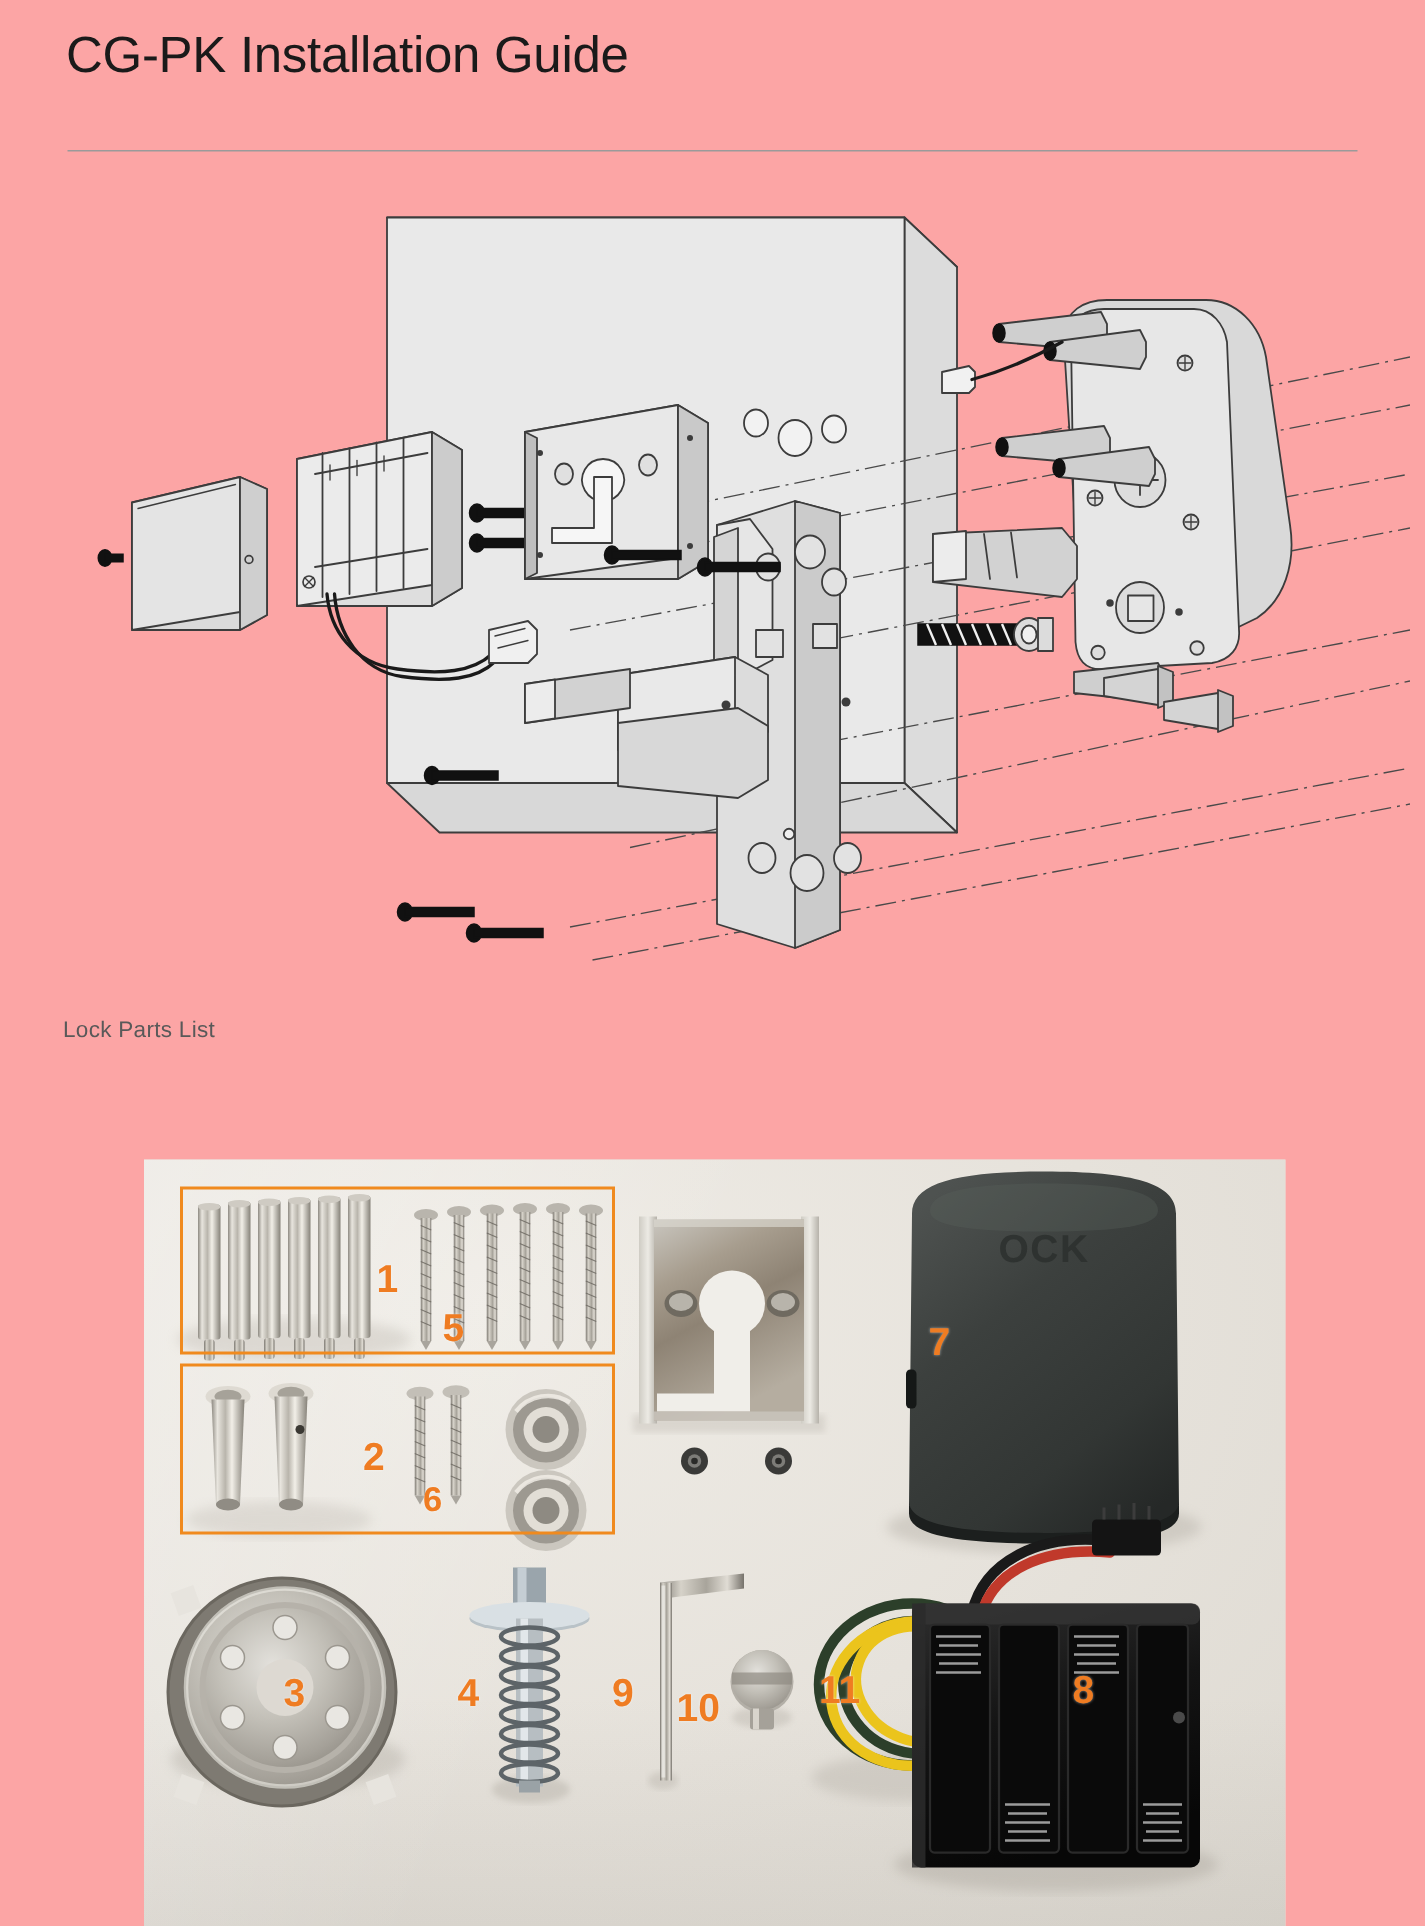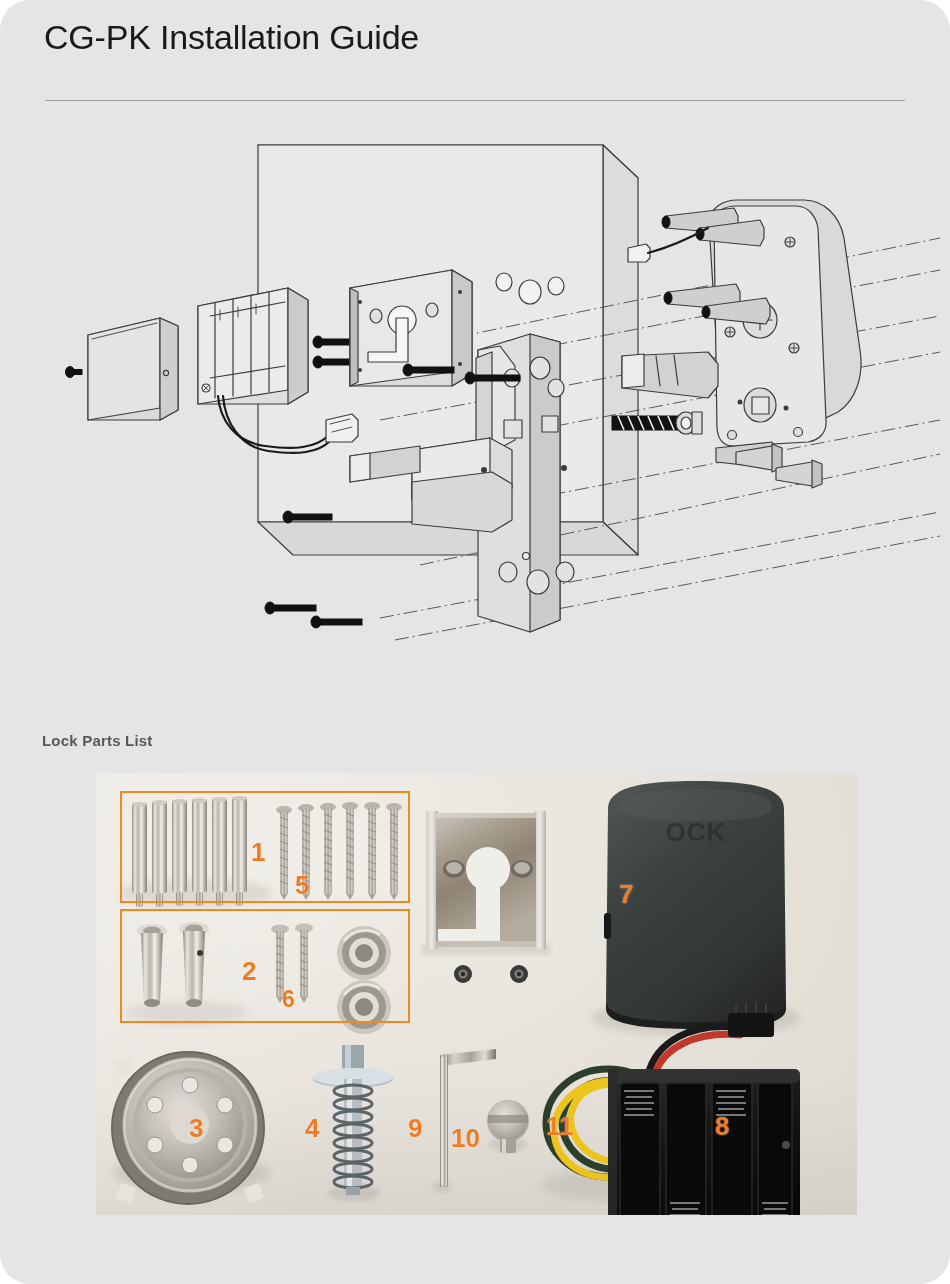--- a/index.html
+++ b/index.html
@@ -10,22 +10,21 @@
   body {
     width: 950px;
     height: 1284px;
     position: relative;
     font-family: "Liberation Sans", sans-serif;
     overflow: hidden;
   }
   #page {
     position: absolute;
     inset: 0;
-    background: #e5e5e5;
-    border-radius: 30px;
+    background: #fca5a5;
   }
 
   
   .doc-title {
     position: absolute;
     left: 44px;
     top: 18px;
     font-size: 34px;
     font-weight: 400;
     color: #1a1a1a;
@@ -38,44 +37,44 @@
     top: 100px;
     width: 860px;
     height: 1px;
     background: #9a9a9a;
   }
 
   
   .section-heading {
     position: absolute;
     left: 42px;
-    top: 732px;
+    top: 678px;
     font-size: 15px;
-    font-weight: bold;
+    font-weight: normal;
     color: #595959;
     letter-spacing: 0.2px;
   }
 
   
   .diagram-wrap {
     position: absolute;
     left: 60px;
     top: 120px;
     width: 880px;
     height: 570px;
   }
   .diagram-wrap svg { display: block; }
 
   
   .parts-photo {
     position: absolute;
     left: 96px;
     top: 773px;
     width: 761px;
-    height: 442px;
+    height: 511px;
     background: #e7e4de;
     overflow: hidden;
   }
   .photo-bg {
     position: absolute;
     inset: 0;
     background:
       radial-gradient(ellipse at 30% 20%, #efece6 0%, #e6e2db 55%, #dedad2 100%);
   }
   .photo-bg::after {

